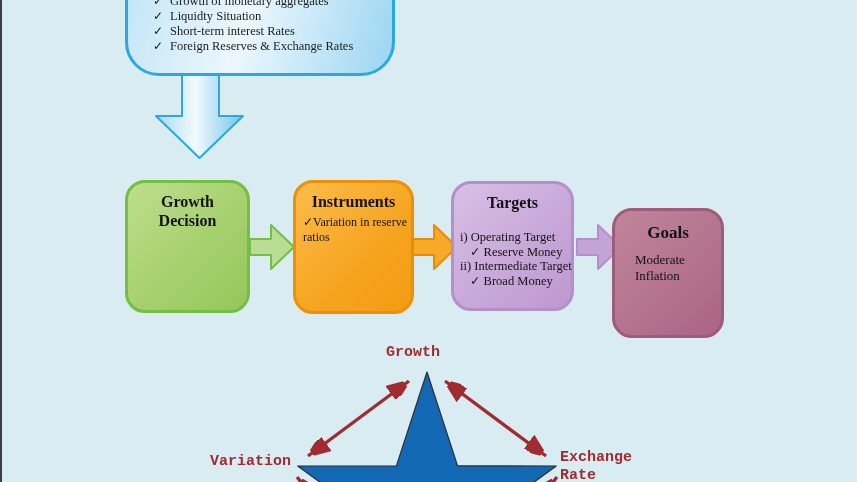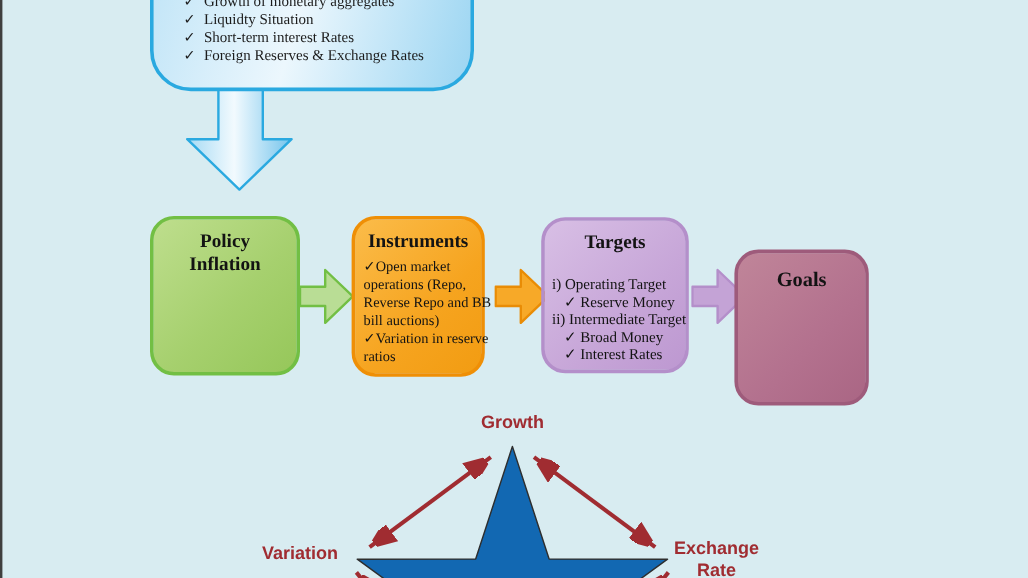--- a/index.html
+++ b/index.html
@@ -26,21 +26,21 @@
   
   #blue-arrow{left:155px;top:75px;width:90px;height:85px;}
 
   
   .flow-box{box-sizing:border-box;border-radius:20px;color:#131313;}
   .flow-title{text-align:center;font-weight:bold;font-size:16px;line-height:19px;margin:9px 8px 4px 8px;}
   #box-policy{left:125px;top:180px;width:125px;height:133px;
     background:linear-gradient(135deg,#bede8d 0%,#a6d06e 55%,#96c75a 100%);
     border:3px solid #72bf44;}
   #policy-body{margin:8px 0 0 13px;width:102px;font-size:12.5px;line-height:15.5px;}
-  #box-instruments{left:293px;top:180px;width:111px;height:134px;
+  #box-instruments{left:293px;top:180px;width:121px;height:134px;
     background:linear-gradient(135deg,#fbbc4a 0%,#f6a41f 60%,#f29c12 100%);
     border:3px solid #ef8f06;}
   #instr-items{margin:2px 0 0 7px;width:110px;font-size:12px;line-height:15px;}
   #box-targets{left:451px;top:181px;width:123px;height:130px;
     background:linear-gradient(135deg,#d8bfe5 0%,#c7a6d8 60%,#bd98d1 100%);
     border:3px solid #b48fca;}
   #targets-items{margin:18px 0 0 6px;width:118px;font-size:12.5px;line-height:14.5px;}
   .t-indent{padding-left:10px;}
   #box-goals{left:612px;top:181px;width:112px;height:130px;
     background:linear-gradient(135deg,#c08599 0%,#b3718e 60%,#aa6684 100%);
@@ -50,22 +50,22 @@
   #box-goals .flow-title{font-size:17px;margin-top:12px;}
 
   .flow-arrow{width:47px;height:50px;}
   #arrow-1{left:249px;top:222px;}
   #arrow-2{left:412px;top:222px;}
   #arrow-3{left:576px;top:222px;}
 
   
   #star-svg{left:0;top:0;width:857px;height:482px;pointer-events:none;}
   .star-label{
-    font-family:Liberation Sans, sans-serif;font-weight:bold;
-    font-size:15px;color:#a02c31;text-align:center;line-height:18px;
+    font-family:Liberation Mono, monospace;font-weight:bold;
+    font-size:15px;color:#a02c31;line-height:18px;
   }
   #label-growth{left:386px;top:344px;width:82px;}
   #label-inflation{left:210px;top:453px;width:80px;}
   #label-exchange{left:560px;top:449px;width:74px;}
 </style>
 </head>
 <body>
 
 <div id="edge-left" class="abs"></div>
 
@@ -94,57 +94,56 @@
     <linearGradient id="bluegrad" x1="0" y1="0" x2="1" y2="0">
       <stop offset="0%" stop-color="#a5daf4"></stop>
       <stop offset="45%" stop-color="#f2fafe"></stop>
       <stop offset="100%" stop-color="#74c4ec"></stop>
     </linearGradient>
   </defs>
   <polygon points="27,0 64,0 64,41 88,41 44.5,83 1,41 27,41" fill="url(#bluegrad)" stroke="#2aa9e0" stroke-width="2" stroke-linejoin="round"></polygon>
 </svg>
 
 <div id="box-policy" class="abs flow-box">
-  <div class="flow-title">Policy Inflation</div>
+  <div class="flow-title">Growth Decision</div>
 </div>
 
 <svg id="arrow-1" class="abs flow-arrow" viewBox="0 0 47 50">
   <polygon points="1,17 22,17 22,3 45,25 22,47 22,33 1,33" fill="#b9dd95" stroke="#72bf44" stroke-width="2" stroke-linejoin="round"></polygon>
 </svg>
 
 <div id="box-instruments" class="abs flow-box">
   <div class="flow-title">Instruments</div>
   <div id="instr-items">
-    <div>✓Open market operations (Repo, Reverse Repo and BB bill auctions)</div>
     <div>✓Variation in reserve ratios</div>
   </div>
 </div>
 
 <svg id="arrow-2" class="abs flow-arrow" viewBox="0 0 47 50">
   <polygon points="1,17 22,17 22,3 45,25 22,47 22,33 1,33" fill="#f7a928" stroke="#e98c05" stroke-width="2" stroke-linejoin="round"></polygon>
 </svg>
 
 <div id="box-targets" class="abs flow-box">
   <div class="flow-title">Targets</div>
   <div id="targets-items">
     <div>i) Operating Target</div>
     <div class="t-indent">✓ Reserve Money</div>
     <div>ii) Intermediate Target</div>
     <div class="t-indent">✓ Broad Money</div>
-    <div class="t-indent">✓ Interest Rates</div>
   </div>
 </div>
 
 <svg id="arrow-3" class="abs flow-arrow" viewBox="0 0 47 50">
   <polygon points="1,17 22,17 22,3 45,25 22,47 22,33 1,33" fill="#c4a3d6" stroke="#b48fca" stroke-width="2" stroke-linejoin="round"></polygon>
 </svg>
 
 <div id="box-goals" class="abs flow-box">
   <div class="flow-title">Goals</div>
   <div id="goals-body">
+    <div class="goal-line">Moderate Inflation</div>
   </div>
 </div>
 
 <svg id="star-svg" class="abs" viewBox="0 0 857 482">
   <defs>
     <marker id="rh" markerWidth="5" markerHeight="5" refX="6.5" refY="3" orient="auto-start-reverse" markerUnits="strokeWidth">
       <path d="M0,0 L7.5,3 L0,6 z" fill="#a02c31"></path>
     </marker>
   </defs>
   <polygon points="427,372 457.6,465.9 556.3,466 476.5,524.1 506.9,618 427,560 347.1,618 377.5,524.1 297.7,466 396.4,465.9" fill="#1268b2" stroke="#2e2e2e" stroke-width="1.2" stroke-linejoin="round"></polygon>

